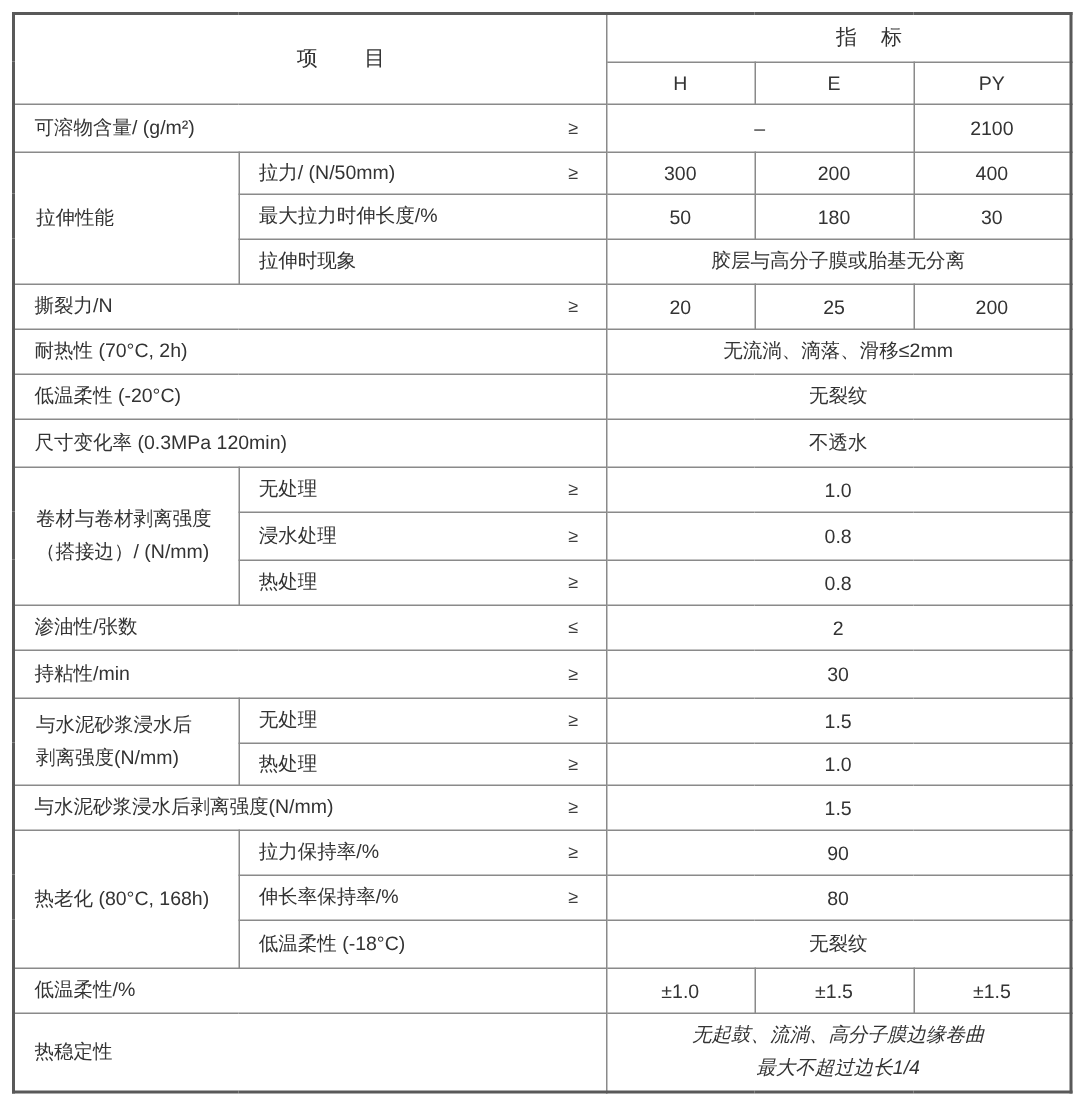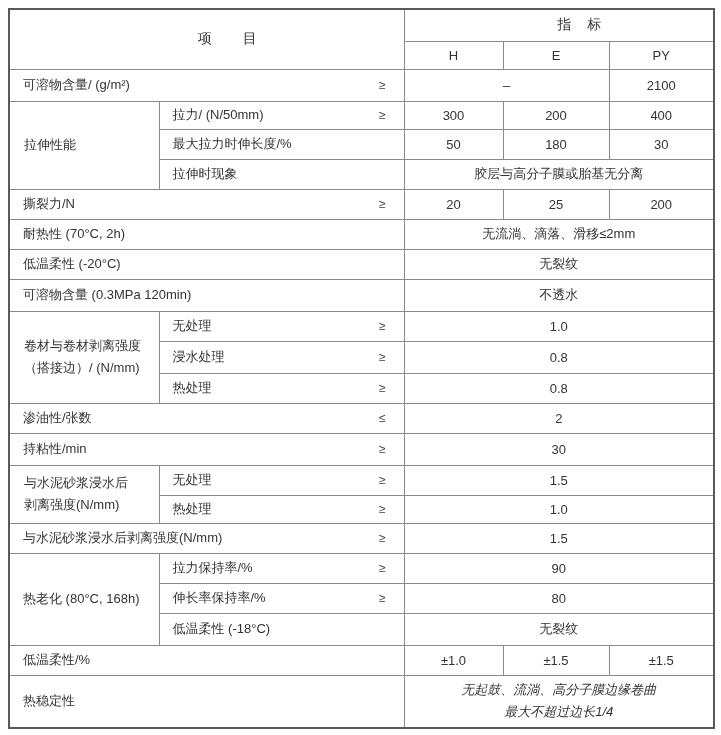--- a/index.html
+++ b/index.html
@@ -129,21 +129,21 @@
       <div class="flexlab">
               <span>低温柔性 (-20°C)</span>
             </div>
     </td>
     <td class="val" colspan="3">无裂纹</td>
   </tr>
 
   <tr class="h32">
     <td class="label-cell" colspan="3">
       <div class="flexlab">
-              <span>可溶物含量 (0.3MPa 120min)</span>
+              <span>尺寸变化率 (0.3MPa 120min)</span>
             </div>
     </td>
     <td class="val" colspan="3">不透水</td>
   </tr>
 
   <tr>
     <td class="group-cell pre" rowspan="3">卷材与卷材剥离强度
 （搭接边）/ (N/mm)</td>
     <td class="label-cell" colspan="2">
       <div class="flexlab">

